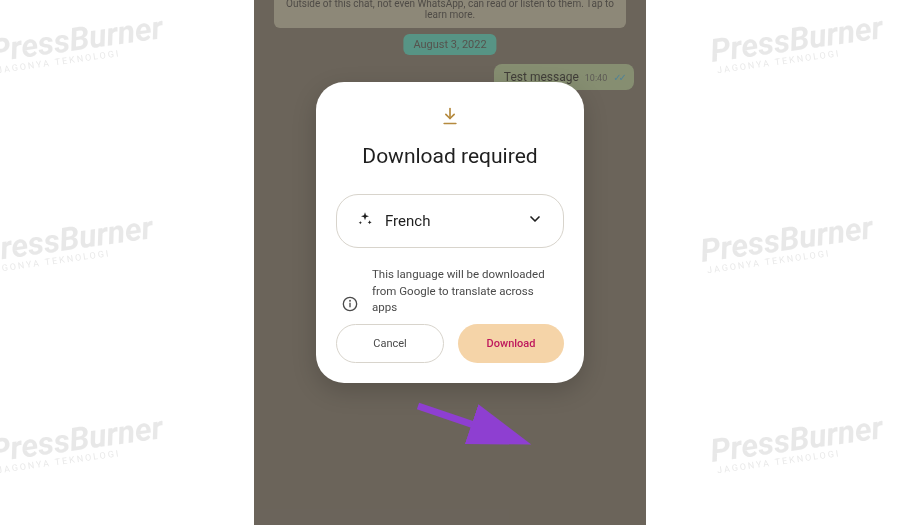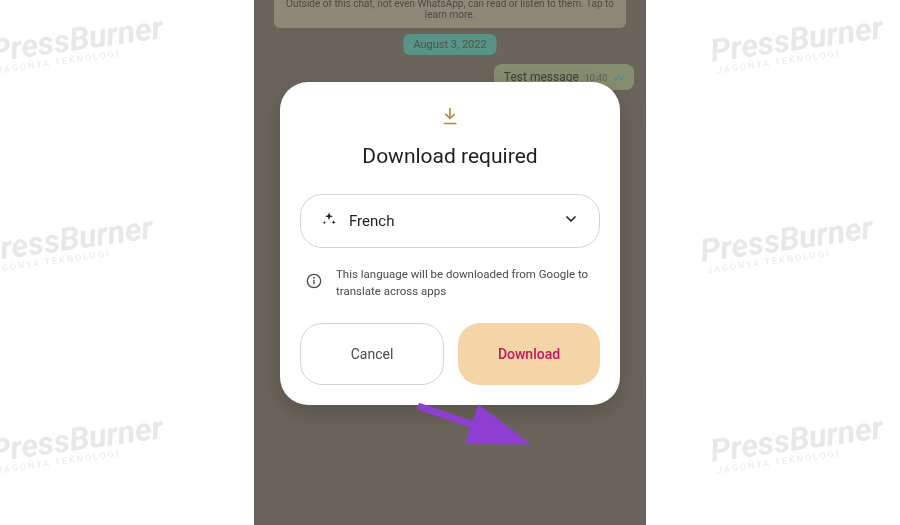--- a/index.html
+++ b/index.html
@@ -87,21 +87,21 @@
       gap: 6px;
       margin-left: 20px;
     }
     .msg-time { font-size: 9px; color: #6a6a6a; }
     .msg-ticks { color: #4fc3f7; font-size: 10px; letter-spacing: -3px; }
     .dialog {
       position: absolute;
       top: 82px;
       left: 50%;
       transform: translateX(-50%);
-      width: 340px;
+      width: 268px;
       background: #fff;
       border-radius: 28px;
       padding: 24px 20px 20px;
       box-shadow: 0 8px 24px rgba(0,0,0,0.18);
     }
     .dialog-icon {
       display: flex;
       justify-content: center;
       margin-bottom: 18px;
     }
@@ -123,38 +123,38 @@
       cursor: pointer;
     }
     .lang-text {
       flex: 1;
       font-size: 15px;
       color: #1f1f1f;
     }
     .info-row {
       display: flex;
       gap: 14px;
-      align-items: center;
+      align-items: flex-end;
       padding: 0 6px;
-      margin-bottom: 24px;
+      margin-bottom: 8px;
     }
     .info-text {
       font-size: 11.5px;
       color: #4a4a4a;
       line-height: 1.45;
     }
     .btn-row {
       display: flex;
       gap: 14px;
     }
     .btn {
       flex: 1;
-      padding: 22px 0;
+      padding: 12px 0;
       border-radius: 22px;
-      font-size: 14px;
+      font-size: 11px;
       text-align: center;
       cursor: pointer;
       border: none;
       font-family: inherit;
     }
     .btn-cancel {
       background: #fff;
       border: 1px solid #d8d4cc;
       color: #4a4a4a;
     }

